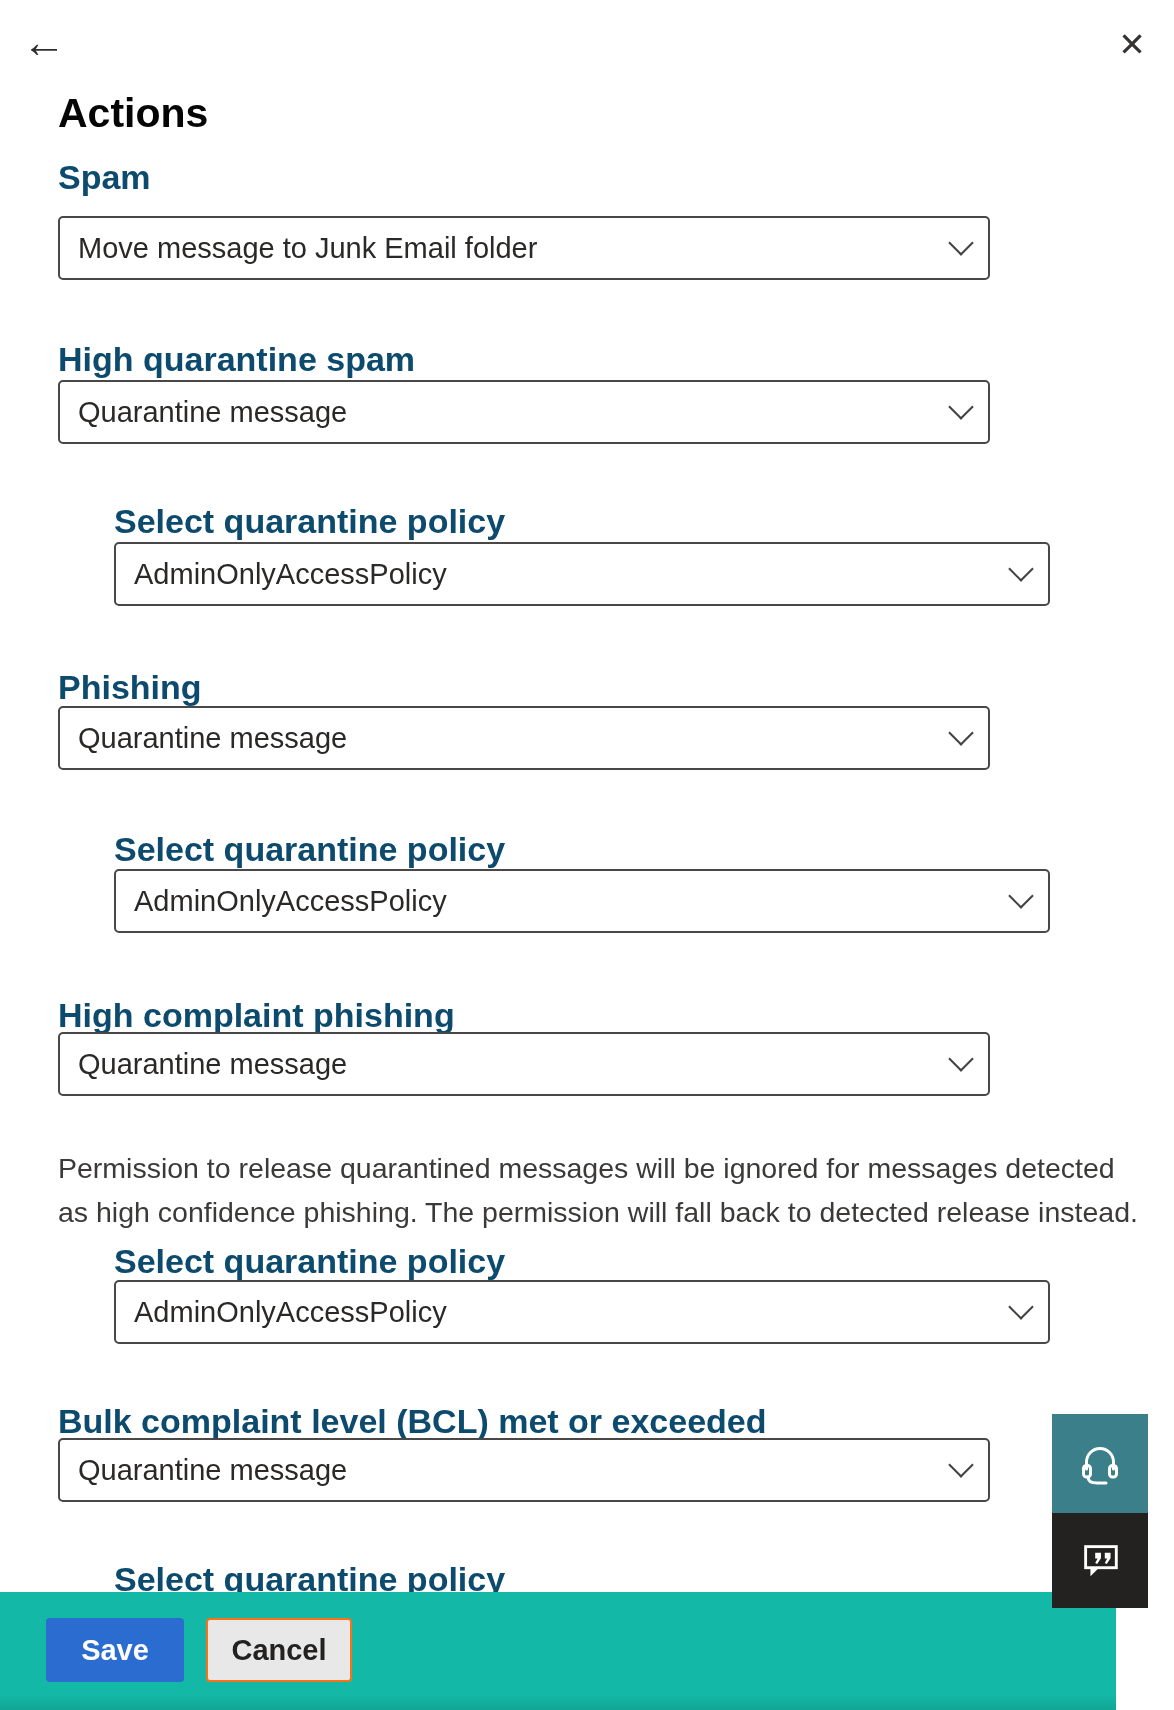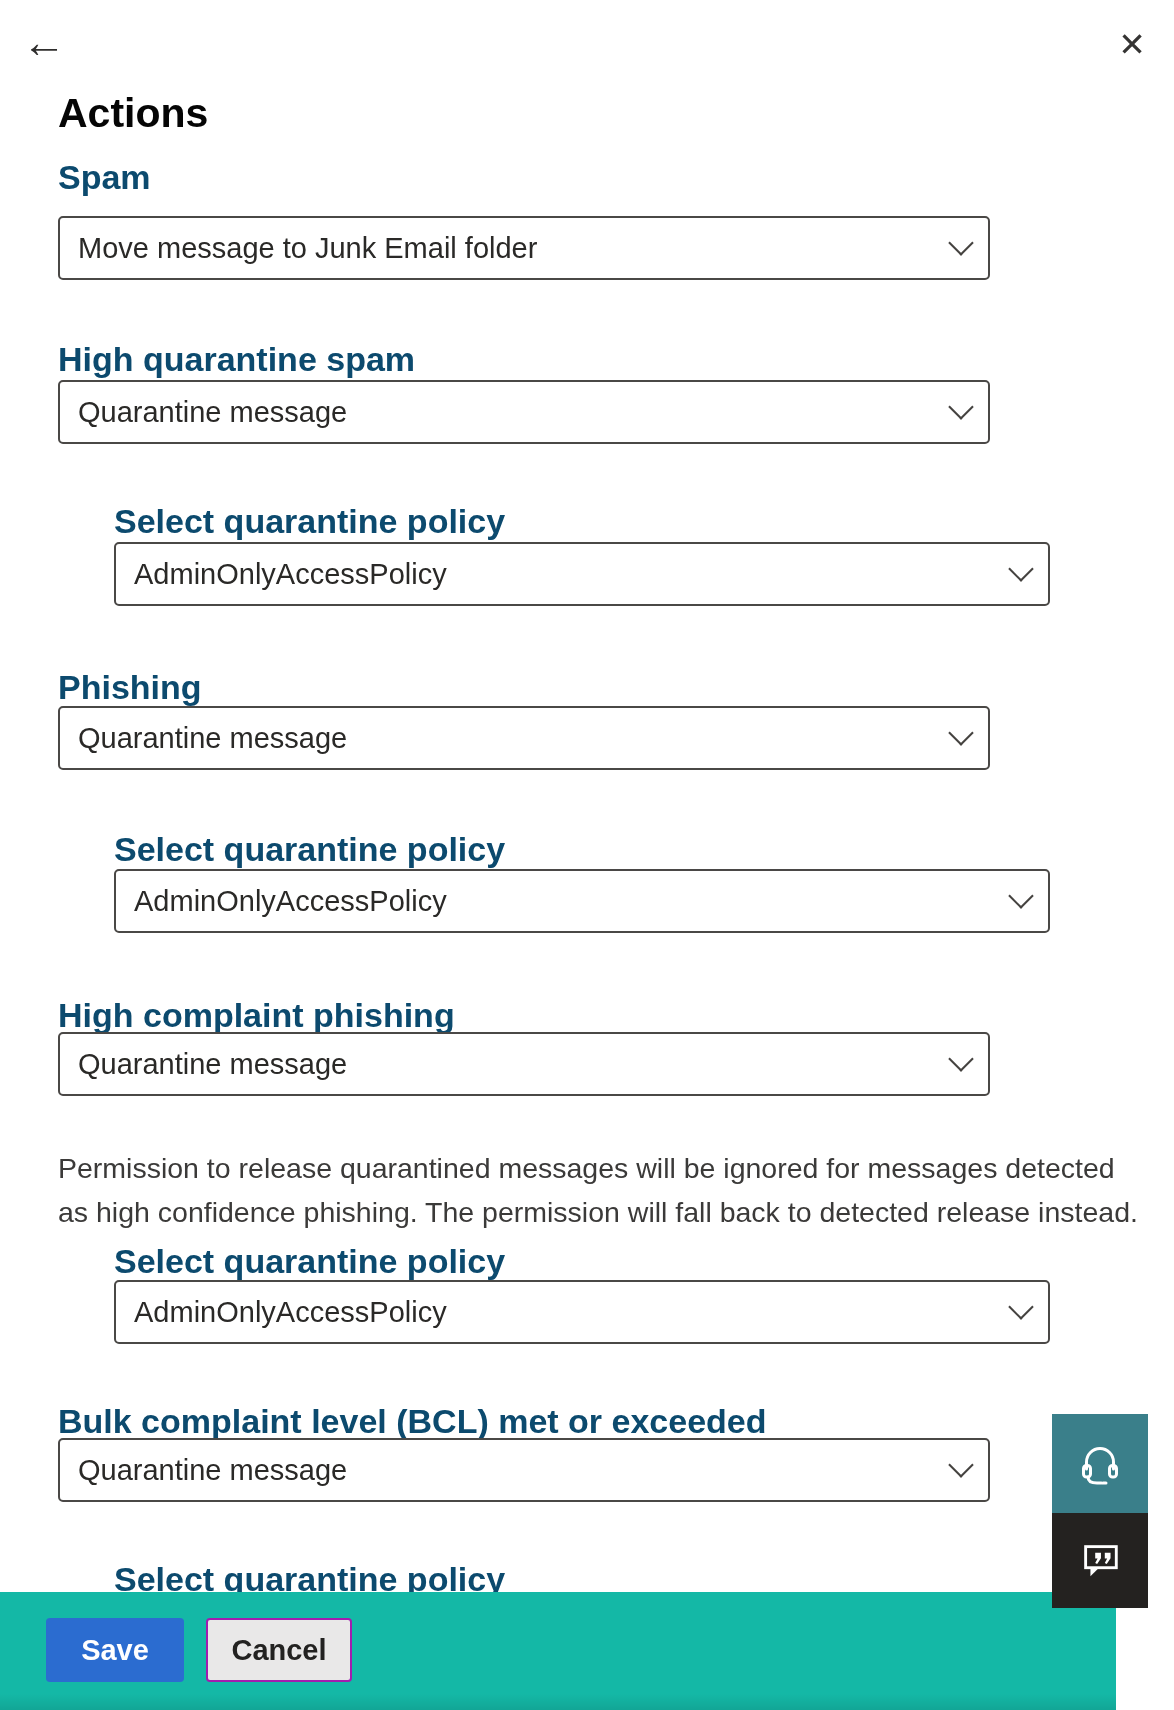--- a/index.html
+++ b/index.html
@@ -86,21 +86,21 @@
     font-family:"Liberation Sans", sans-serif;
     display:flex; align-items:center; justify-content:center;
     cursor:pointer;
   }
   .btn-save {
     left:46px; width:138px;
     background:#2b6cd0; border:none; color:#ffffff;
   }
   .btn-cancel {
     left:206px; width:146px;
-    background:#e9e8e8; border:2px solid #a21caf; color:#232221;
+    background:#e9e8e8; border:2px solid #f97316; color:#232221;
   }
 
   .widget {
     position:absolute; left:1052px; width:96px;
     border:none; cursor:pointer;
     display:flex; align-items:center; justify-content:center;
     z-index:6;
   }
   .w-help { top:1414px; height:99px; background:#3a7f8a; }
   .w-feedback { top:1513px; height:95px; background:#242220; }

